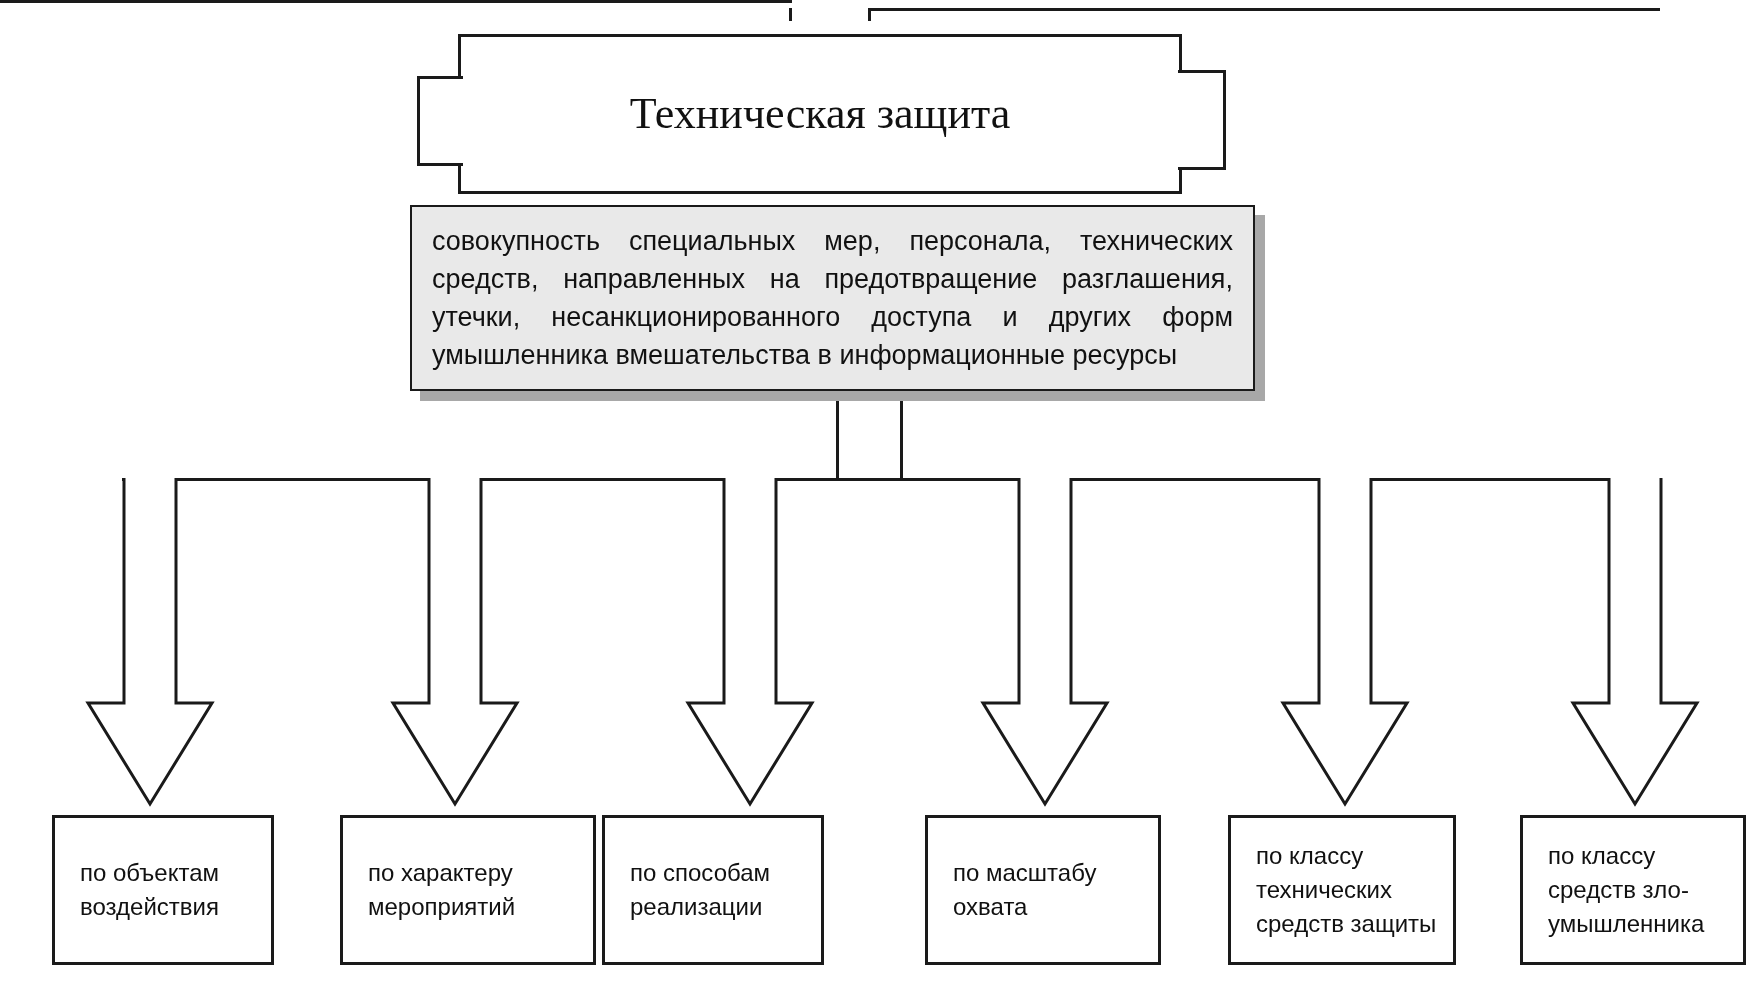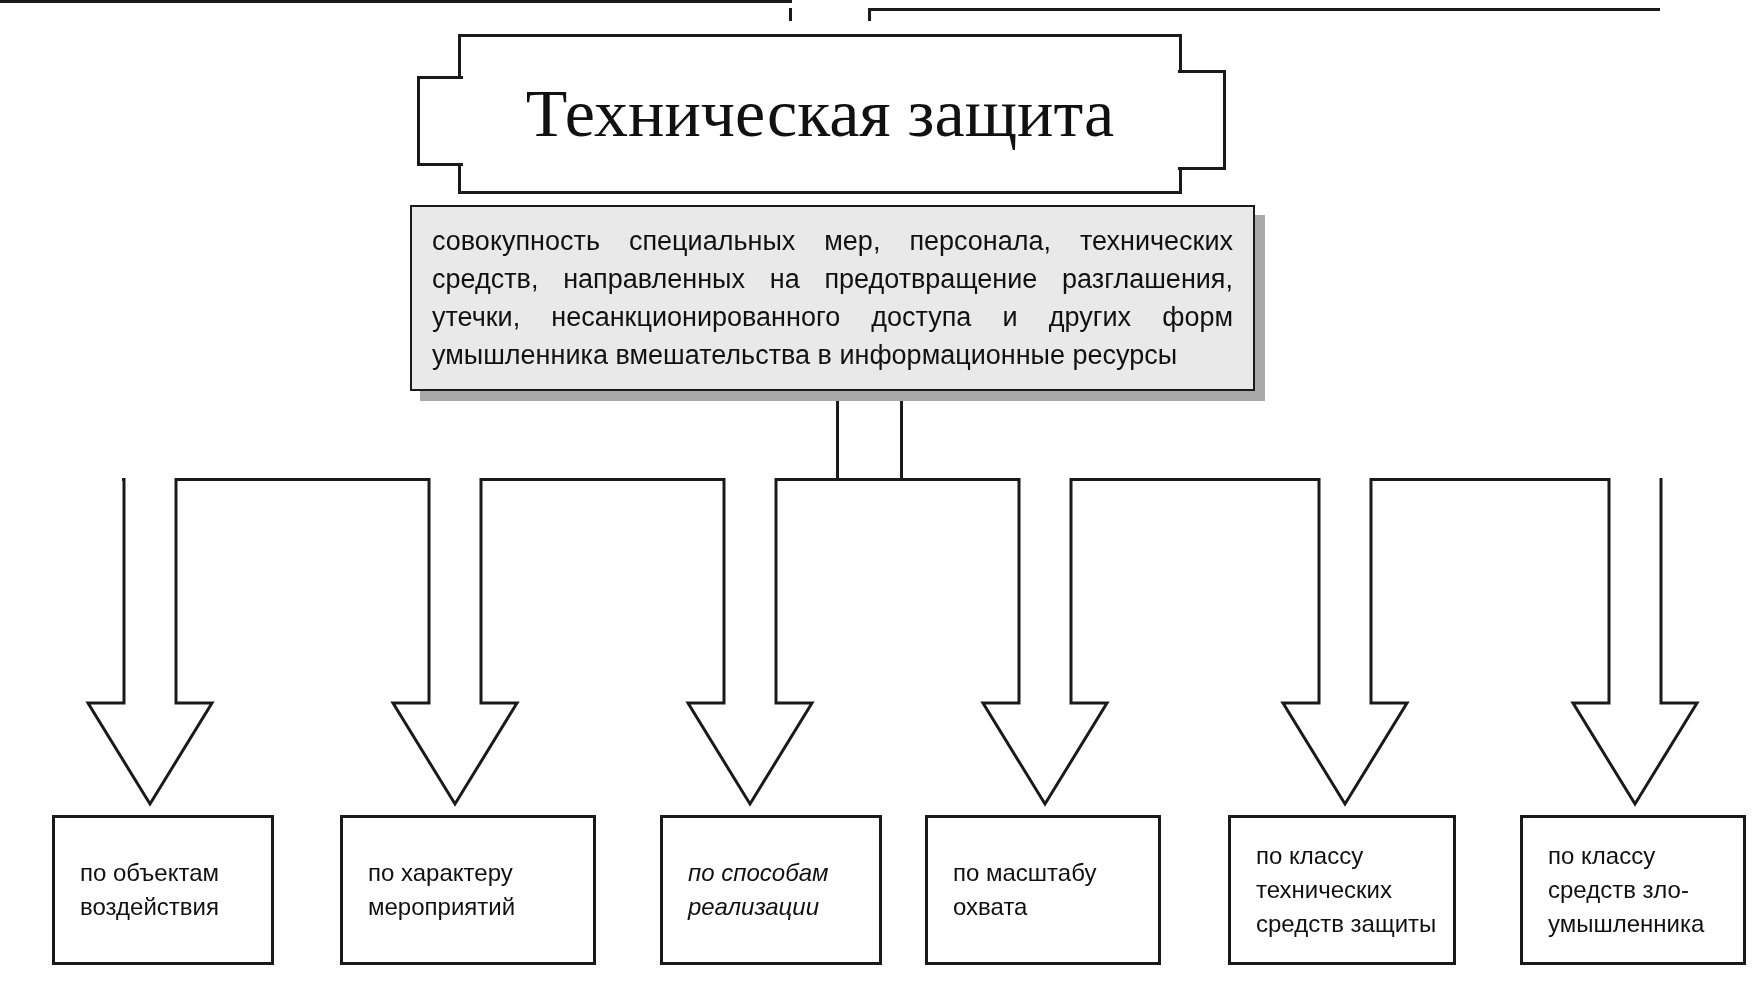--- a/index.html
+++ b/index.html
@@ -20,21 +20,21 @@
   .vtick { background: #1a1a1a; width: 3px; }
 
   
   .plaque {
     left: 458px; top: 34px; width: 724px; height: 160px;
     border: 3px solid #1a1a1a; background: #ffffff; z-index: 2;
     display: flex; flex-direction: column; align-items: center; justify-content: center;
   }
   .plaque .t-line {
     font-family: "Liberation Serif", serif;
-    font-size: 68px; line-height: 1.32; text-align: center; white-space: nowrap;
+    font-size: 44px; line-height: 1.32; text-align: center; white-space: nowrap;
   }
   .tab-left {
     left: 417px; top: 76px; width: 46px; height: 90px;
     border: 3px solid #1a1a1a; border-right: none; background: #ffffff; z-index: 3;
   }
   .tab-right {
     left: 1178px; top: 70px; width: 48px; height: 100px;
     border: 3px solid #1a1a1a; border-left: none; background: #ffffff; z-index: 3;
   }
 
@@ -117,21 +117,21 @@
   <div class="abs cat-box" style="left:52px; width:222px;">
     <div class="cat-line">по объектам</div>
     <div class="cat-line">воздействия</div>
   </div>
 
   <div class="abs cat-box" style="left:340px; width:256px;">
     <div class="cat-line">по характеру</div>
     <div class="cat-line">мероприятий</div>
   </div>
 
-  <div class="abs cat-box" style="left:660px; width:222px;font-style:italic;">
+  <div class="abs cat-box" style="left:602px; width:222px;">
     <div class="cat-line">по способам</div>
     <div class="cat-line">реализации</div>
   </div>
 
   <div class="abs cat-box" style="left:925px; width:236px;">
     <div class="cat-line">по масштабу</div>
     <div class="cat-line">охвата</div>
   </div>
 
   <div class="abs cat-box" style="left:1228px; width:228px;">

